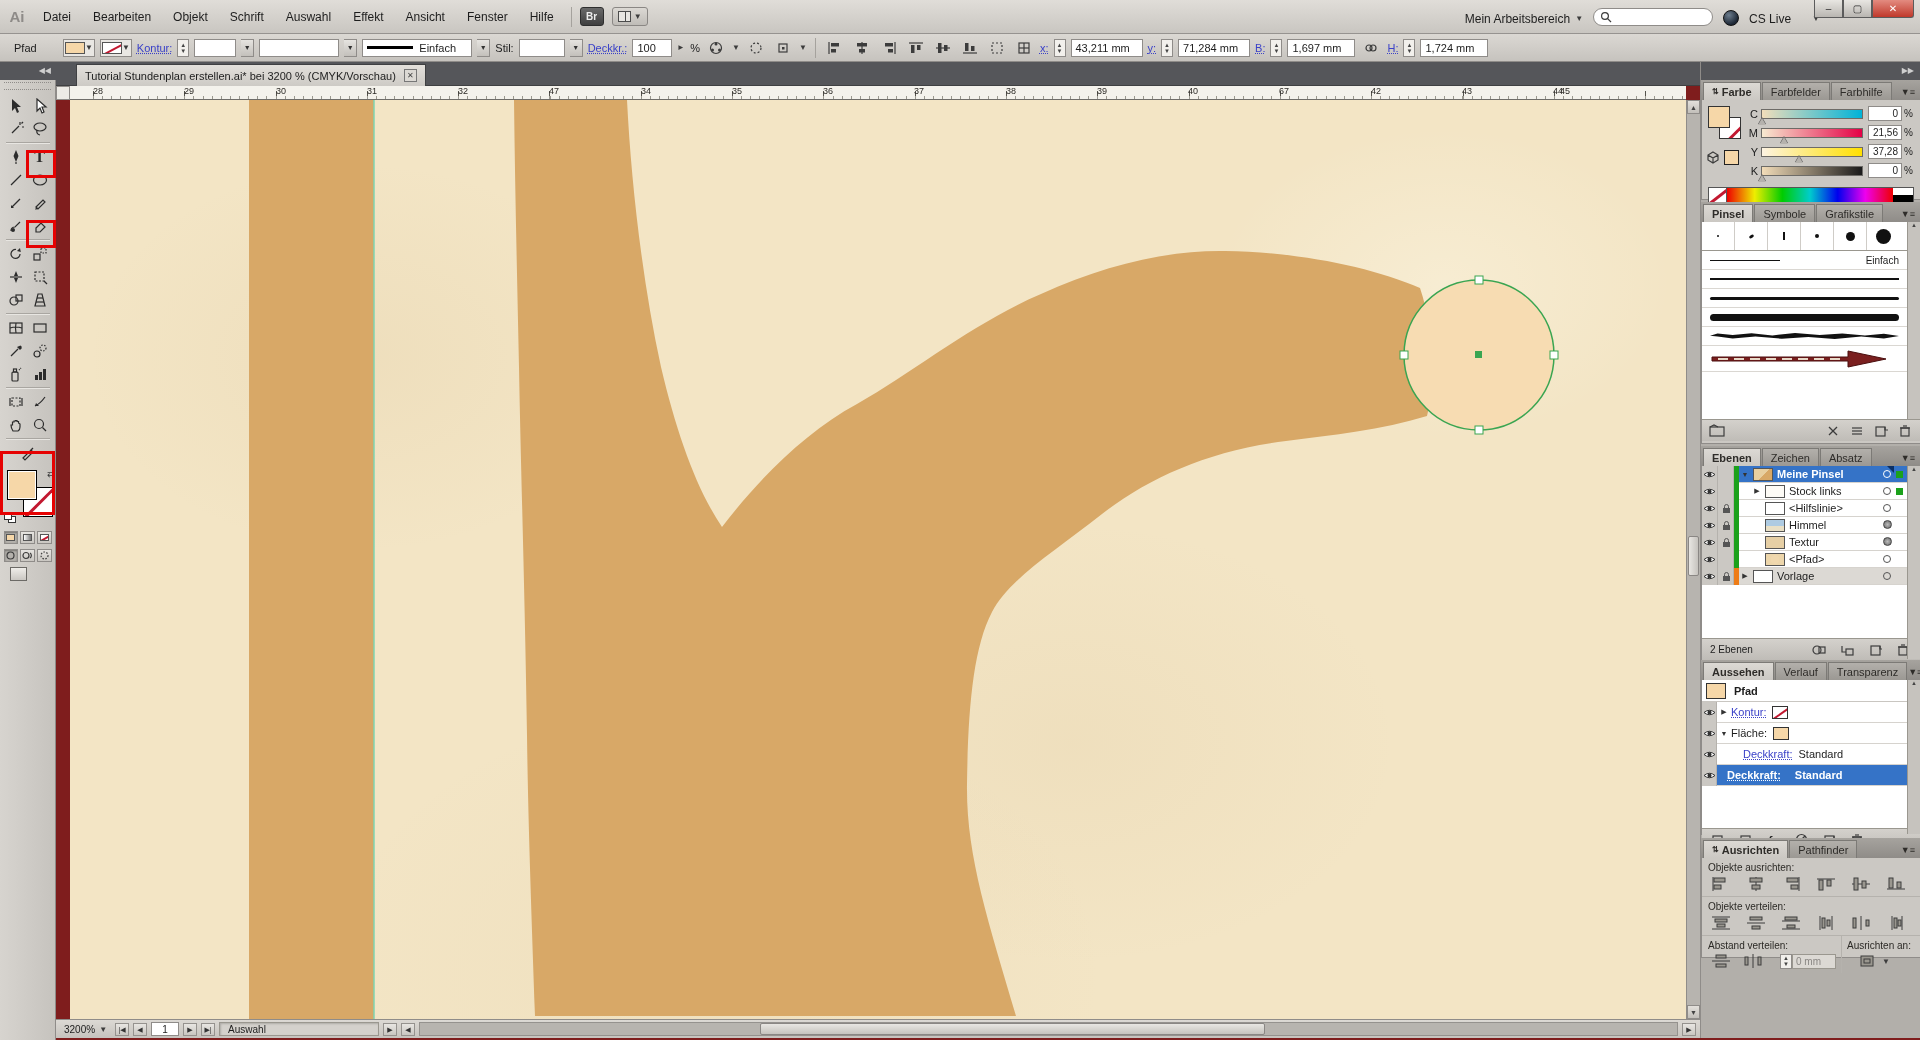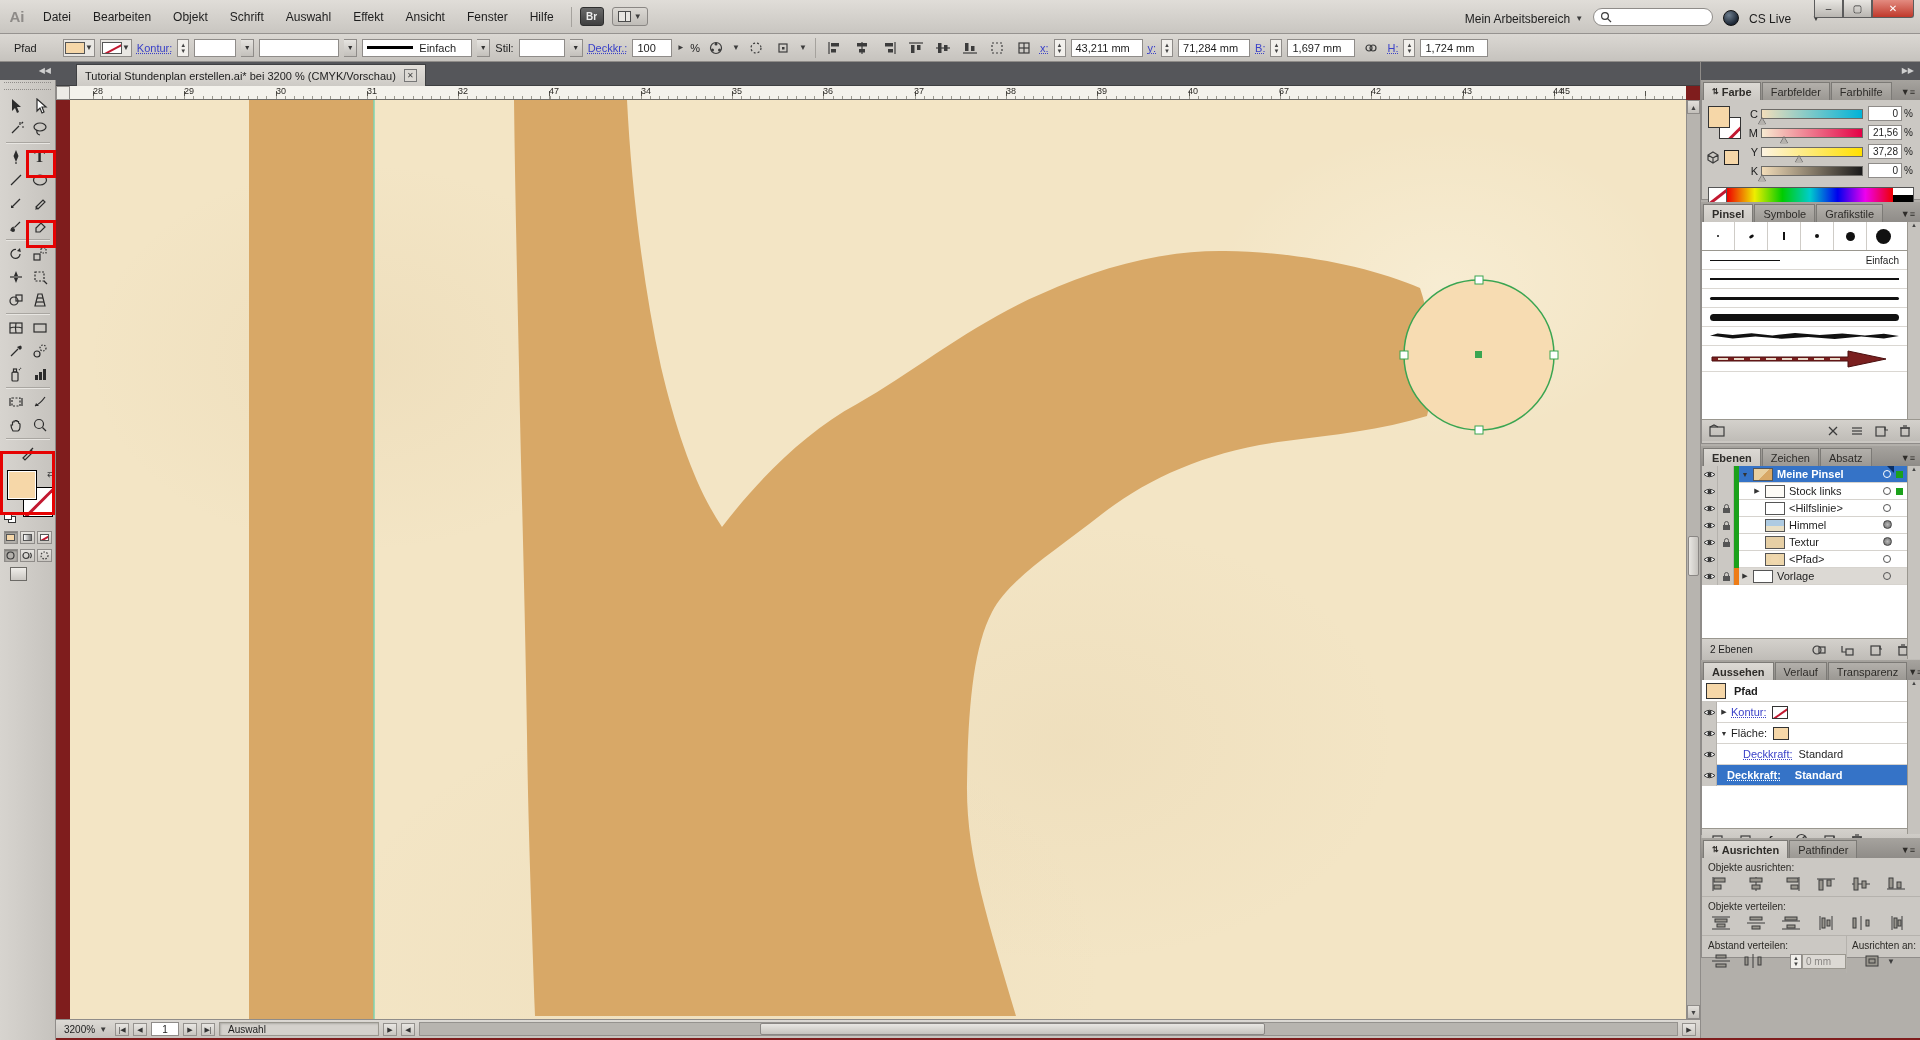--- a/index.html
+++ b/index.html
@@ -206,21 +206,21 @@
   .ahead .asw { margin:0 8px 0 4px; width:20px; height:16px; }
 
   
   .algn-label { font-size:10px; color:#2c2a26; padding:4px 0 2px 6px; }
   .algn-row { display:flex; gap:13px; padding:1px 0 4px 8px; border-bottom:1px solid #b5b2ad; }
   .aico { width:22px; height:16px; display:flex; align-items:center; justify-content:center; }
   .aico svg * { stroke:#3c3c3c; fill:#9a978f; stroke-width:1; }
   .aico svg line { fill:none; }
   .bottom-split { display:flex; }
   .bs-left { flex:1; border-right:1px solid #b5b2ad; }
-  .mmfield { display:inline-flex; margin-left:16px; }
+  .mmfield { display:inline-flex; margin-left:6px; }
   .mmfield .f2 { width:44px; height:15px; border:1px solid #9a978f; background:#dcd9d4; color:#8a8784; font-size:10px; padding:1px 3px; }
 </style>
 </head>
 <body>
 
 <div class="app">
 
   <div class="menubar">
     <span class="ai-logo">Ai</span>
     <div class="menus">

